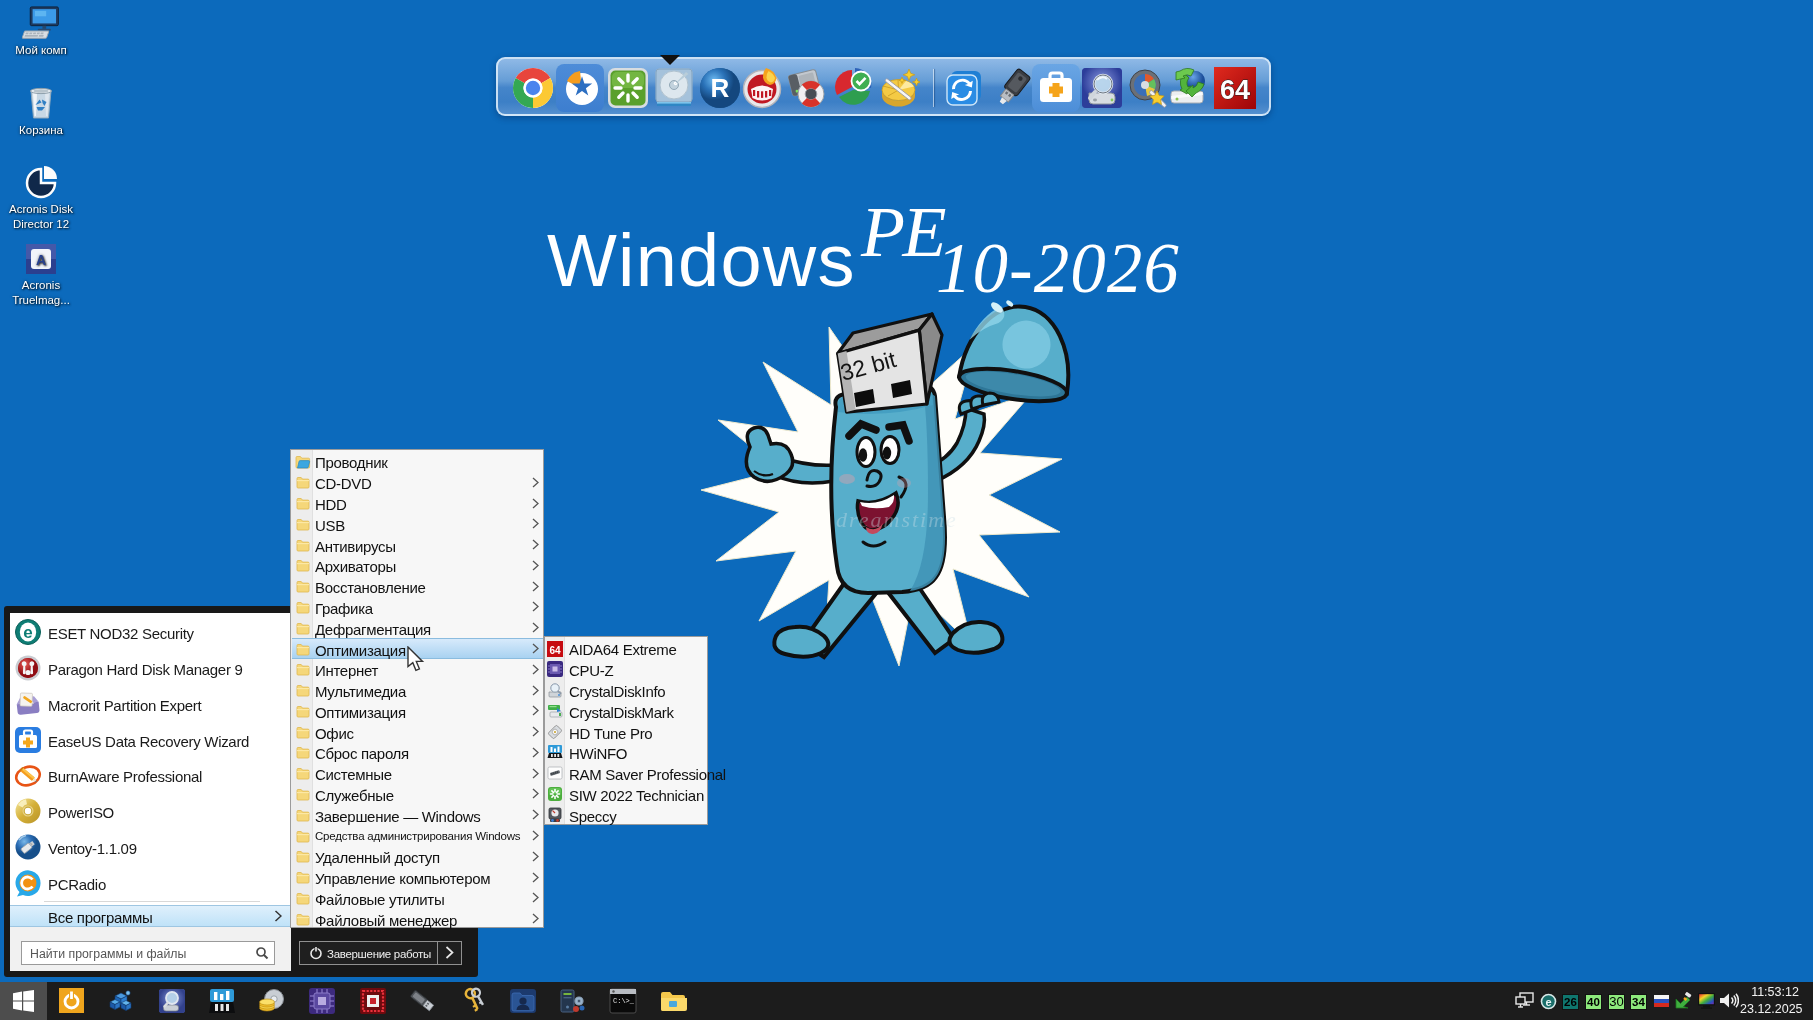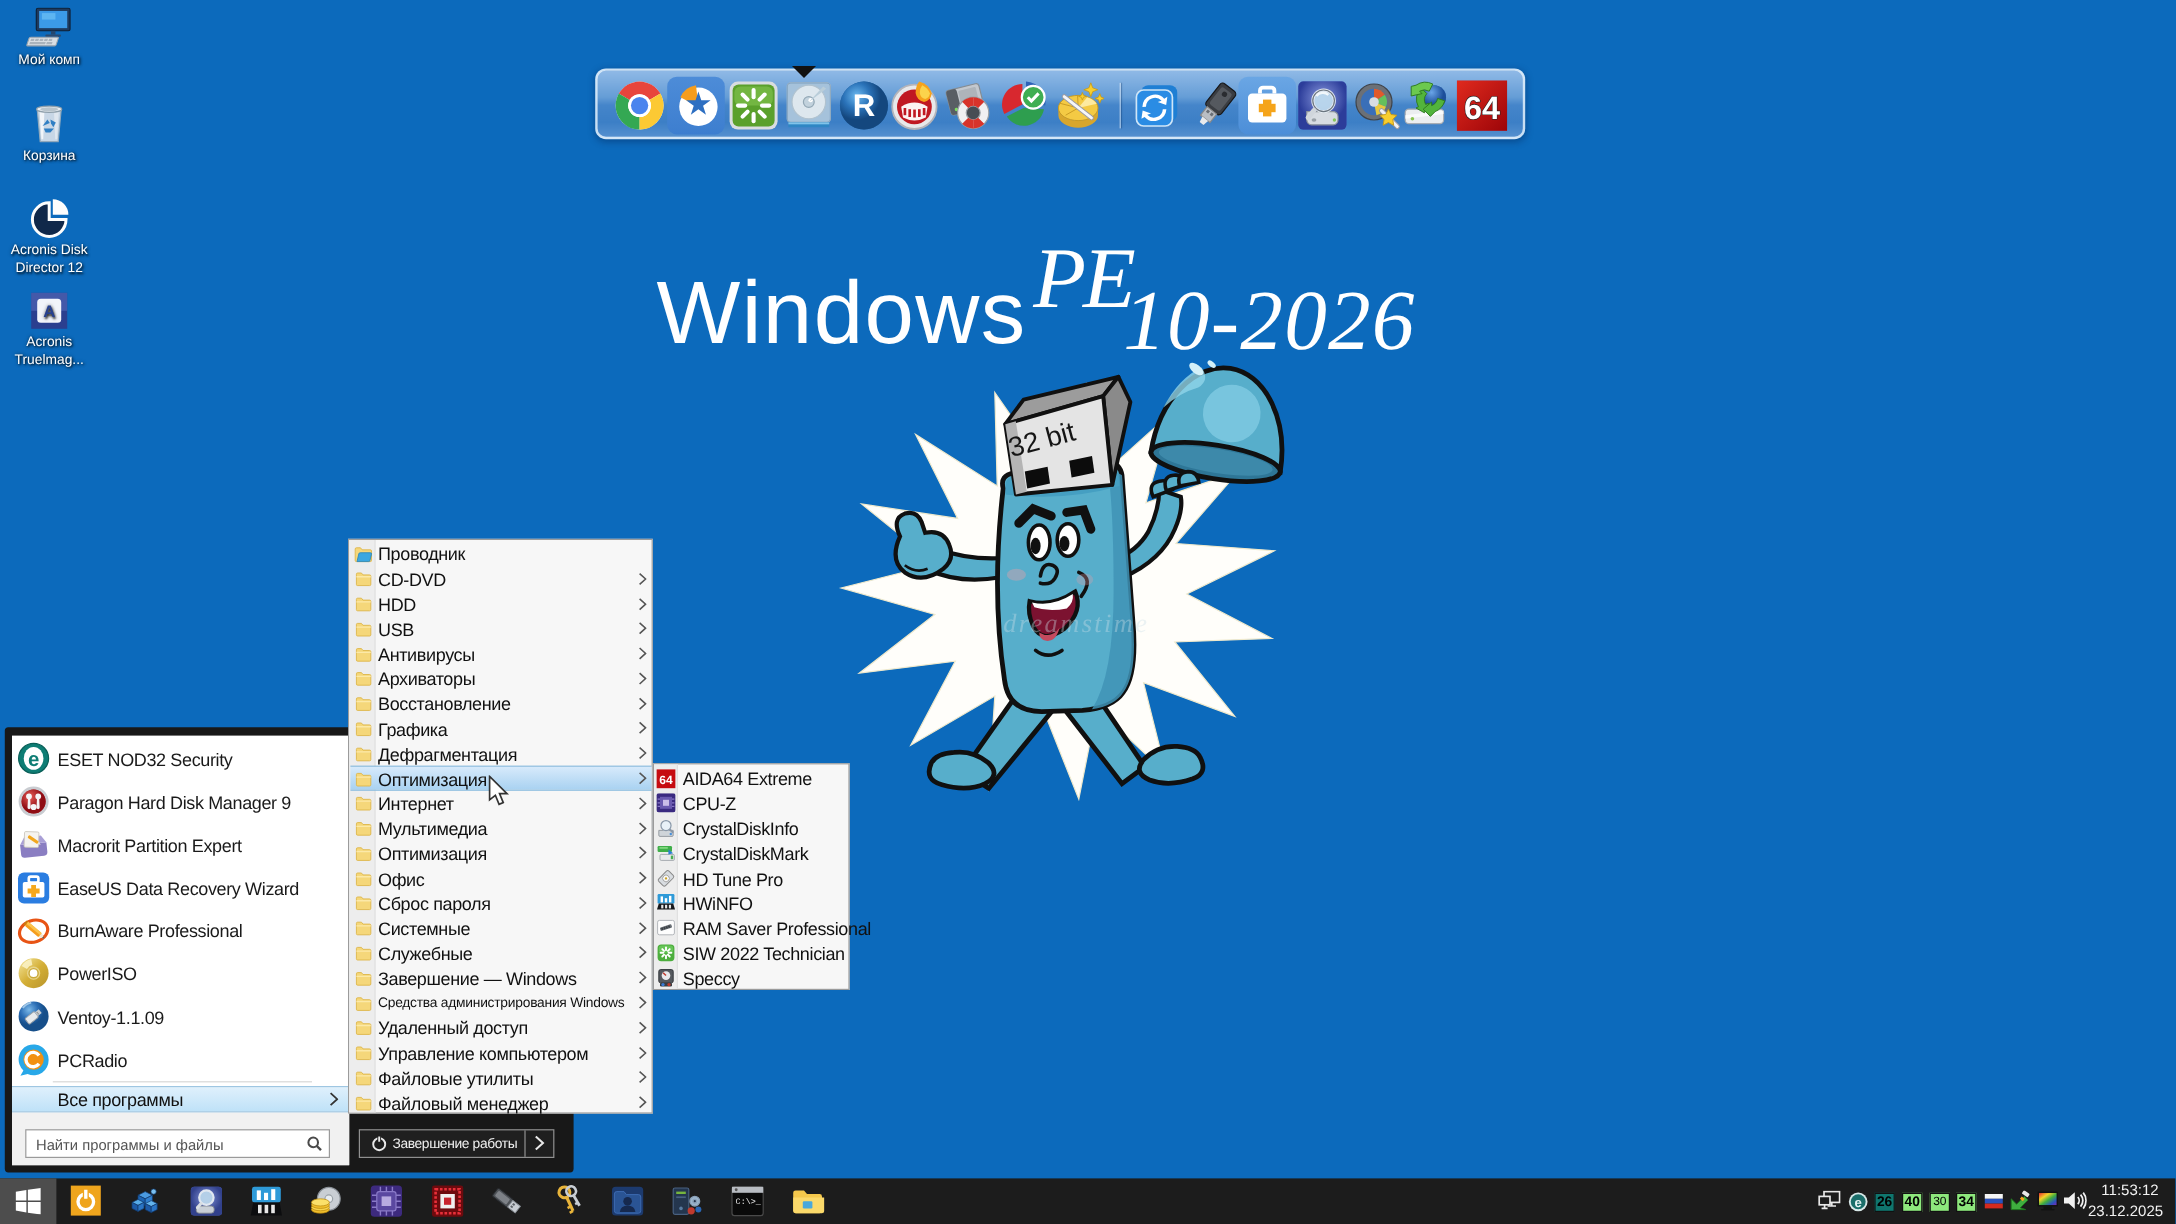--- a/index.html
+++ b/index.html
@@ -891,21 +891,21 @@
     <line x1="3" y1="15" x2="8" y2="15" stroke="#e8e8e8" stroke-width="1.4"></line>
     <line x1="5.5" y1="12" x2="5.5" y2="15" stroke="#e8e8e8" stroke-width="1.4"></line>
   </svg>
 <svg class="abs" style="left:1540px;top:993px;" width="17" height="17" viewBox="0 0 17 17">
     <circle cx="8.5" cy="8.5" r="7.8" fill="#d8e8e8"></circle>
     <circle cx="8.5" cy="8.5" r="6.2" fill="#1a6e6a"></circle>
     <text x="8.5" y="12.5" text-anchor="middle" font-family="Liberation Sans" font-weight="bold" font-size="11" fill="#e8f4f4">e</text>
   </svg>
 <div class="abs" style="left:1562px;top:994px;width:15px;height:14px;background:#0f766e;border:1px solid #111;color:#000;font-size:11.5px;font-weight:bold;text-align:center;line-height:14px;">26</div>
 <div class="abs" style="left:1585px;top:994px;width:15px;height:14px;background:#8de87c;border:1px solid #111;color:#000;font-size:11.5px;font-weight:bold;text-align:center;line-height:14px;">40</div>
-<div class="abs" style="left:1608px;top:994px;width:15px;height:14px;background:#8de87c;border:1px solid #111;color:#000;font-size:10px;font-weight:normal;text-align:center;line-height:14px;">30</div>
+<div class="abs" style="left:1608px;top:994px;width:15px;height:14px;background:#8de87c;border:1px solid #111;color:#000;font-size:13px;font-weight:normal;text-align:center;line-height:14px;">30</div>
 <div class="abs" style="left:1630px;top:994px;width:15px;height:14px;background:#8de87c;border:1px solid #111;color:#000;font-size:11.5px;font-weight:bold;text-align:center;line-height:14px;">34</div>
 <div class="abs" style="left:1654px;top:995px;width:15px;height:3.9px;background:#f5f5f5;"></div>
 <div class="abs" style="left:1654px;top:998.9px;width:15px;height:3.9px;background:#2a52be;"></div>
 <div class="abs" style="left:1654px;top:1002.8px;width:15px;height:3.9px;background:#d42a1e;"></div>
 <svg class="abs" style="left:1674px;top:992px;" width="18" height="18" viewBox="0 0 18 18">
     <path d="M2 16 L2 7 L6.5 11.5 L13 5 L16 8 L9.5 14.5 L14 16 Z" fill="#3fae3f" stroke="#1e7a1e" stroke-width=".8" transform="rotate(0 9 9)"></path>
     <rect x="11" y="1" width="6" height="3.5" rx="1" fill="#e8e8e8" transform="rotate(35 14 3)"></rect>
     <path d="M10 6 l2.5 2" stroke="#f5a51d" stroke-width="2.5"></path>
   </svg>
 <svg class="abs" style="left:1697px;top:992px;" width="19" height="17" viewBox="0 0 19 17">

